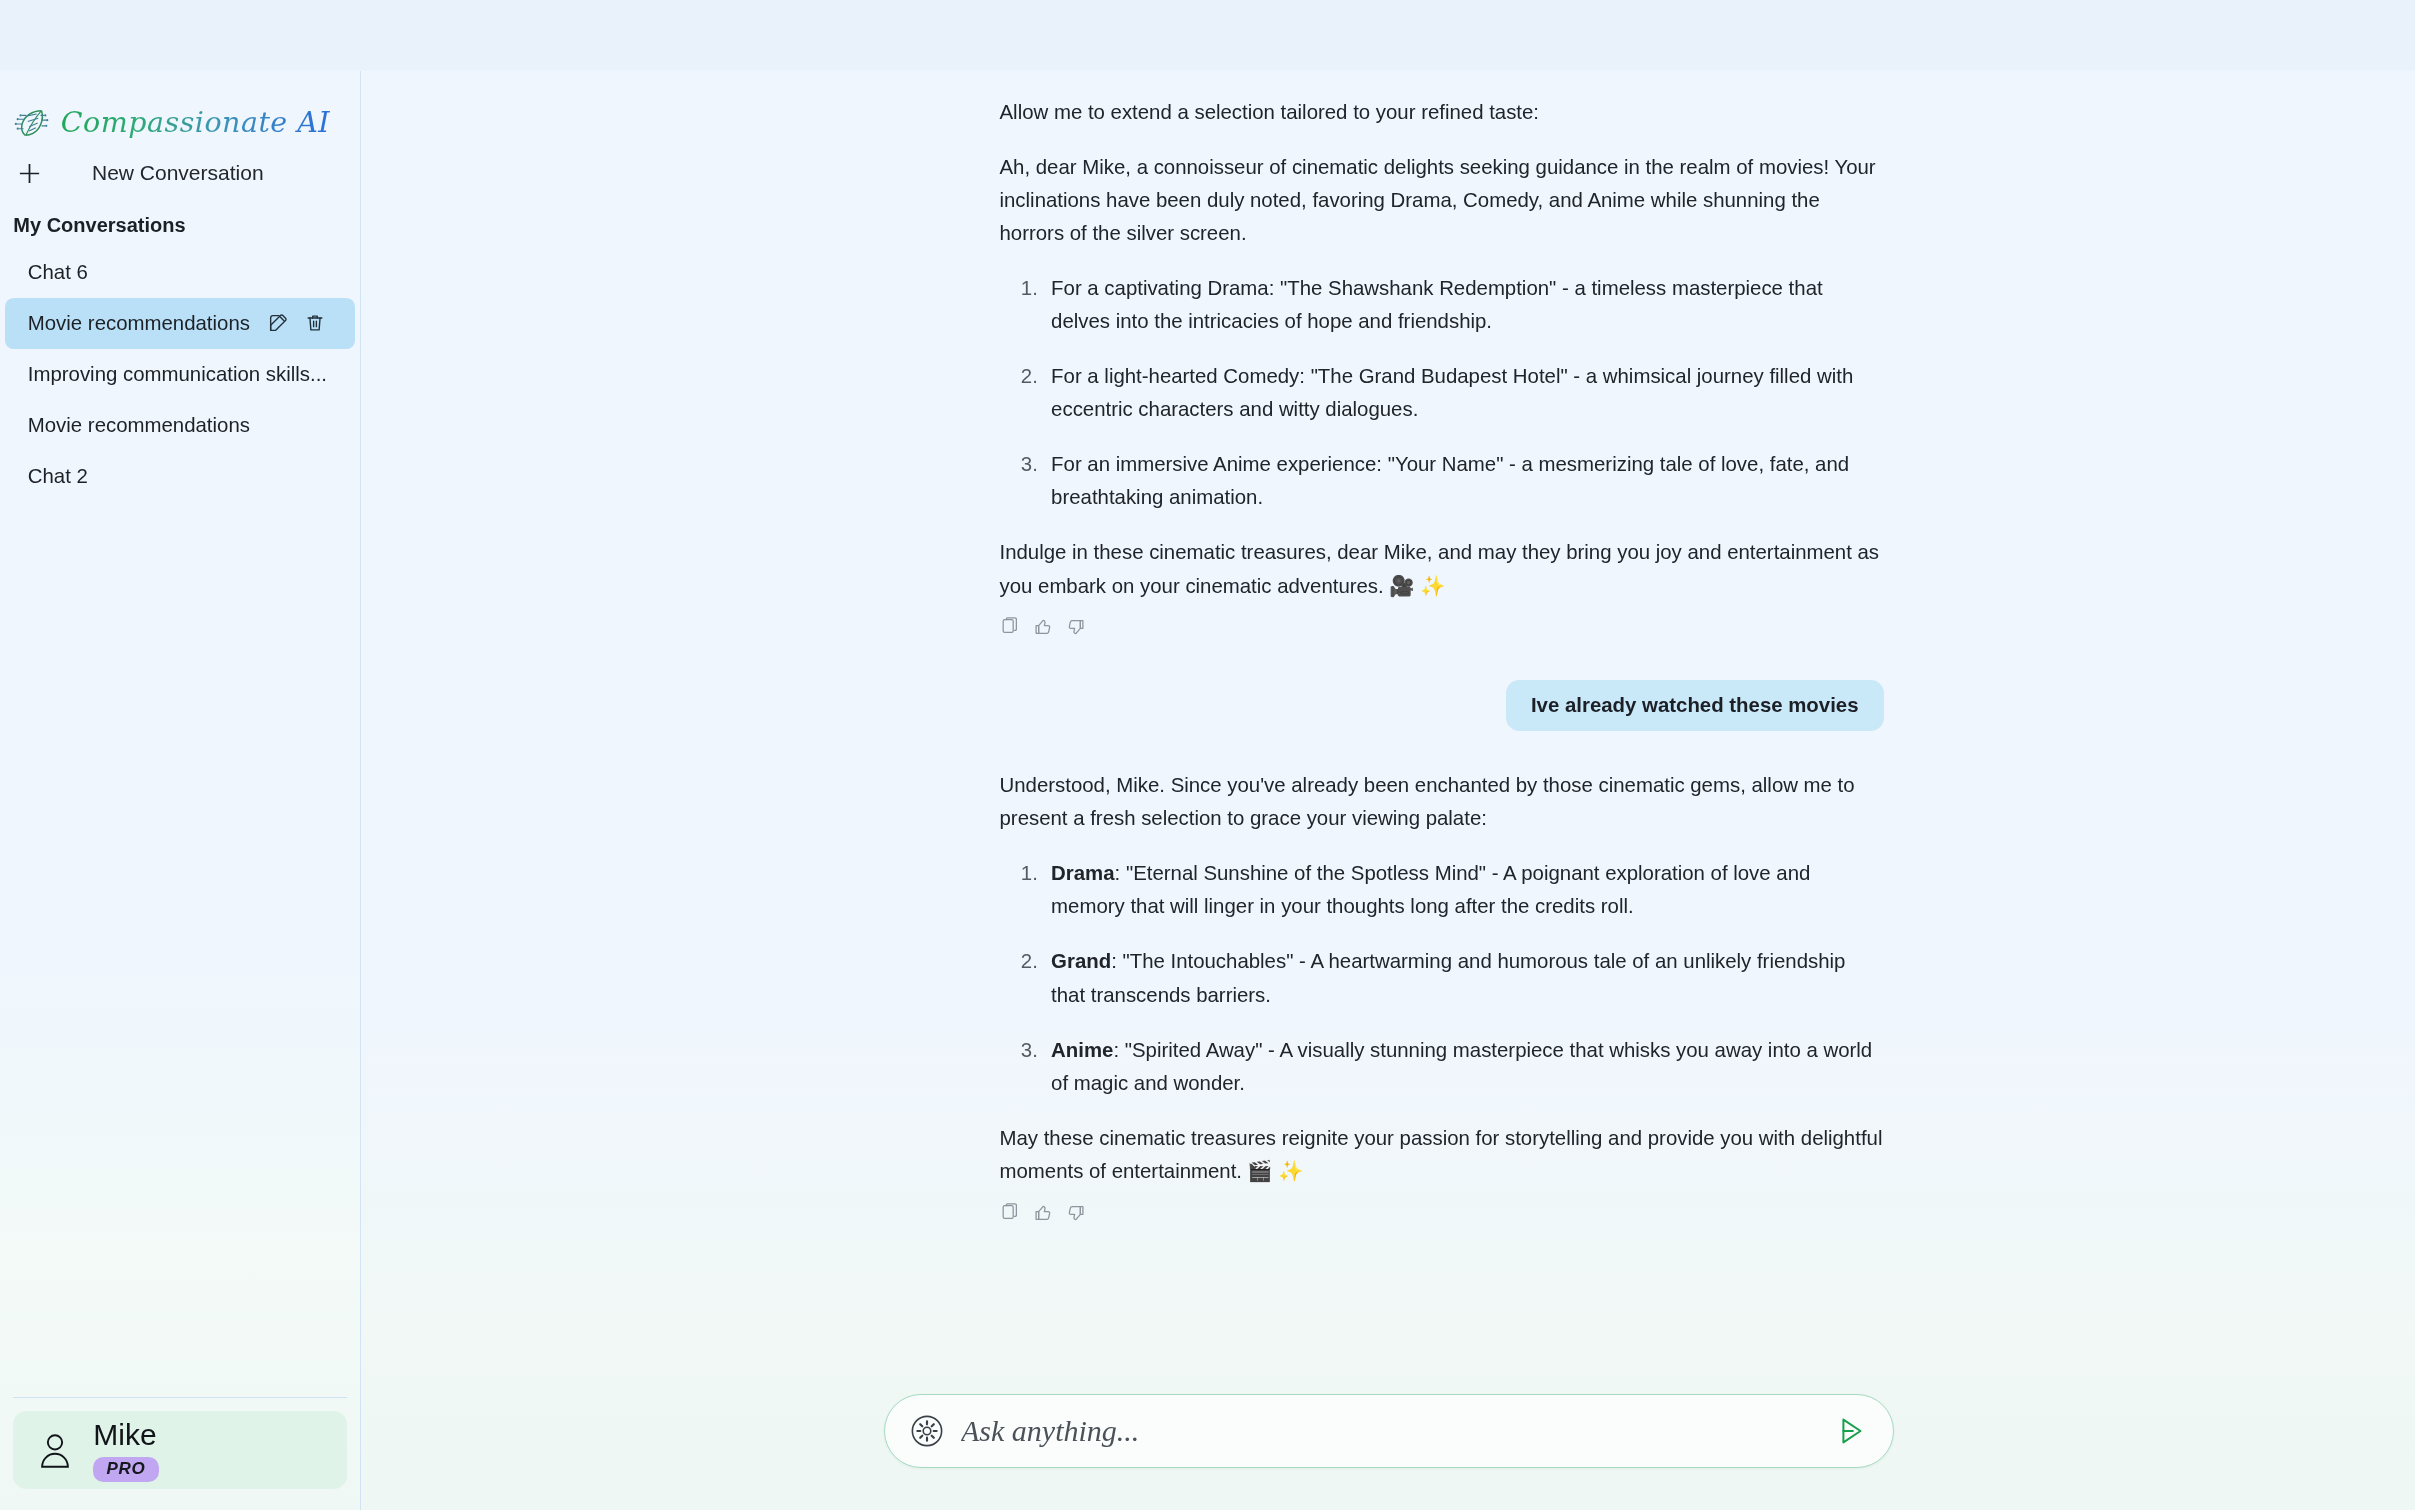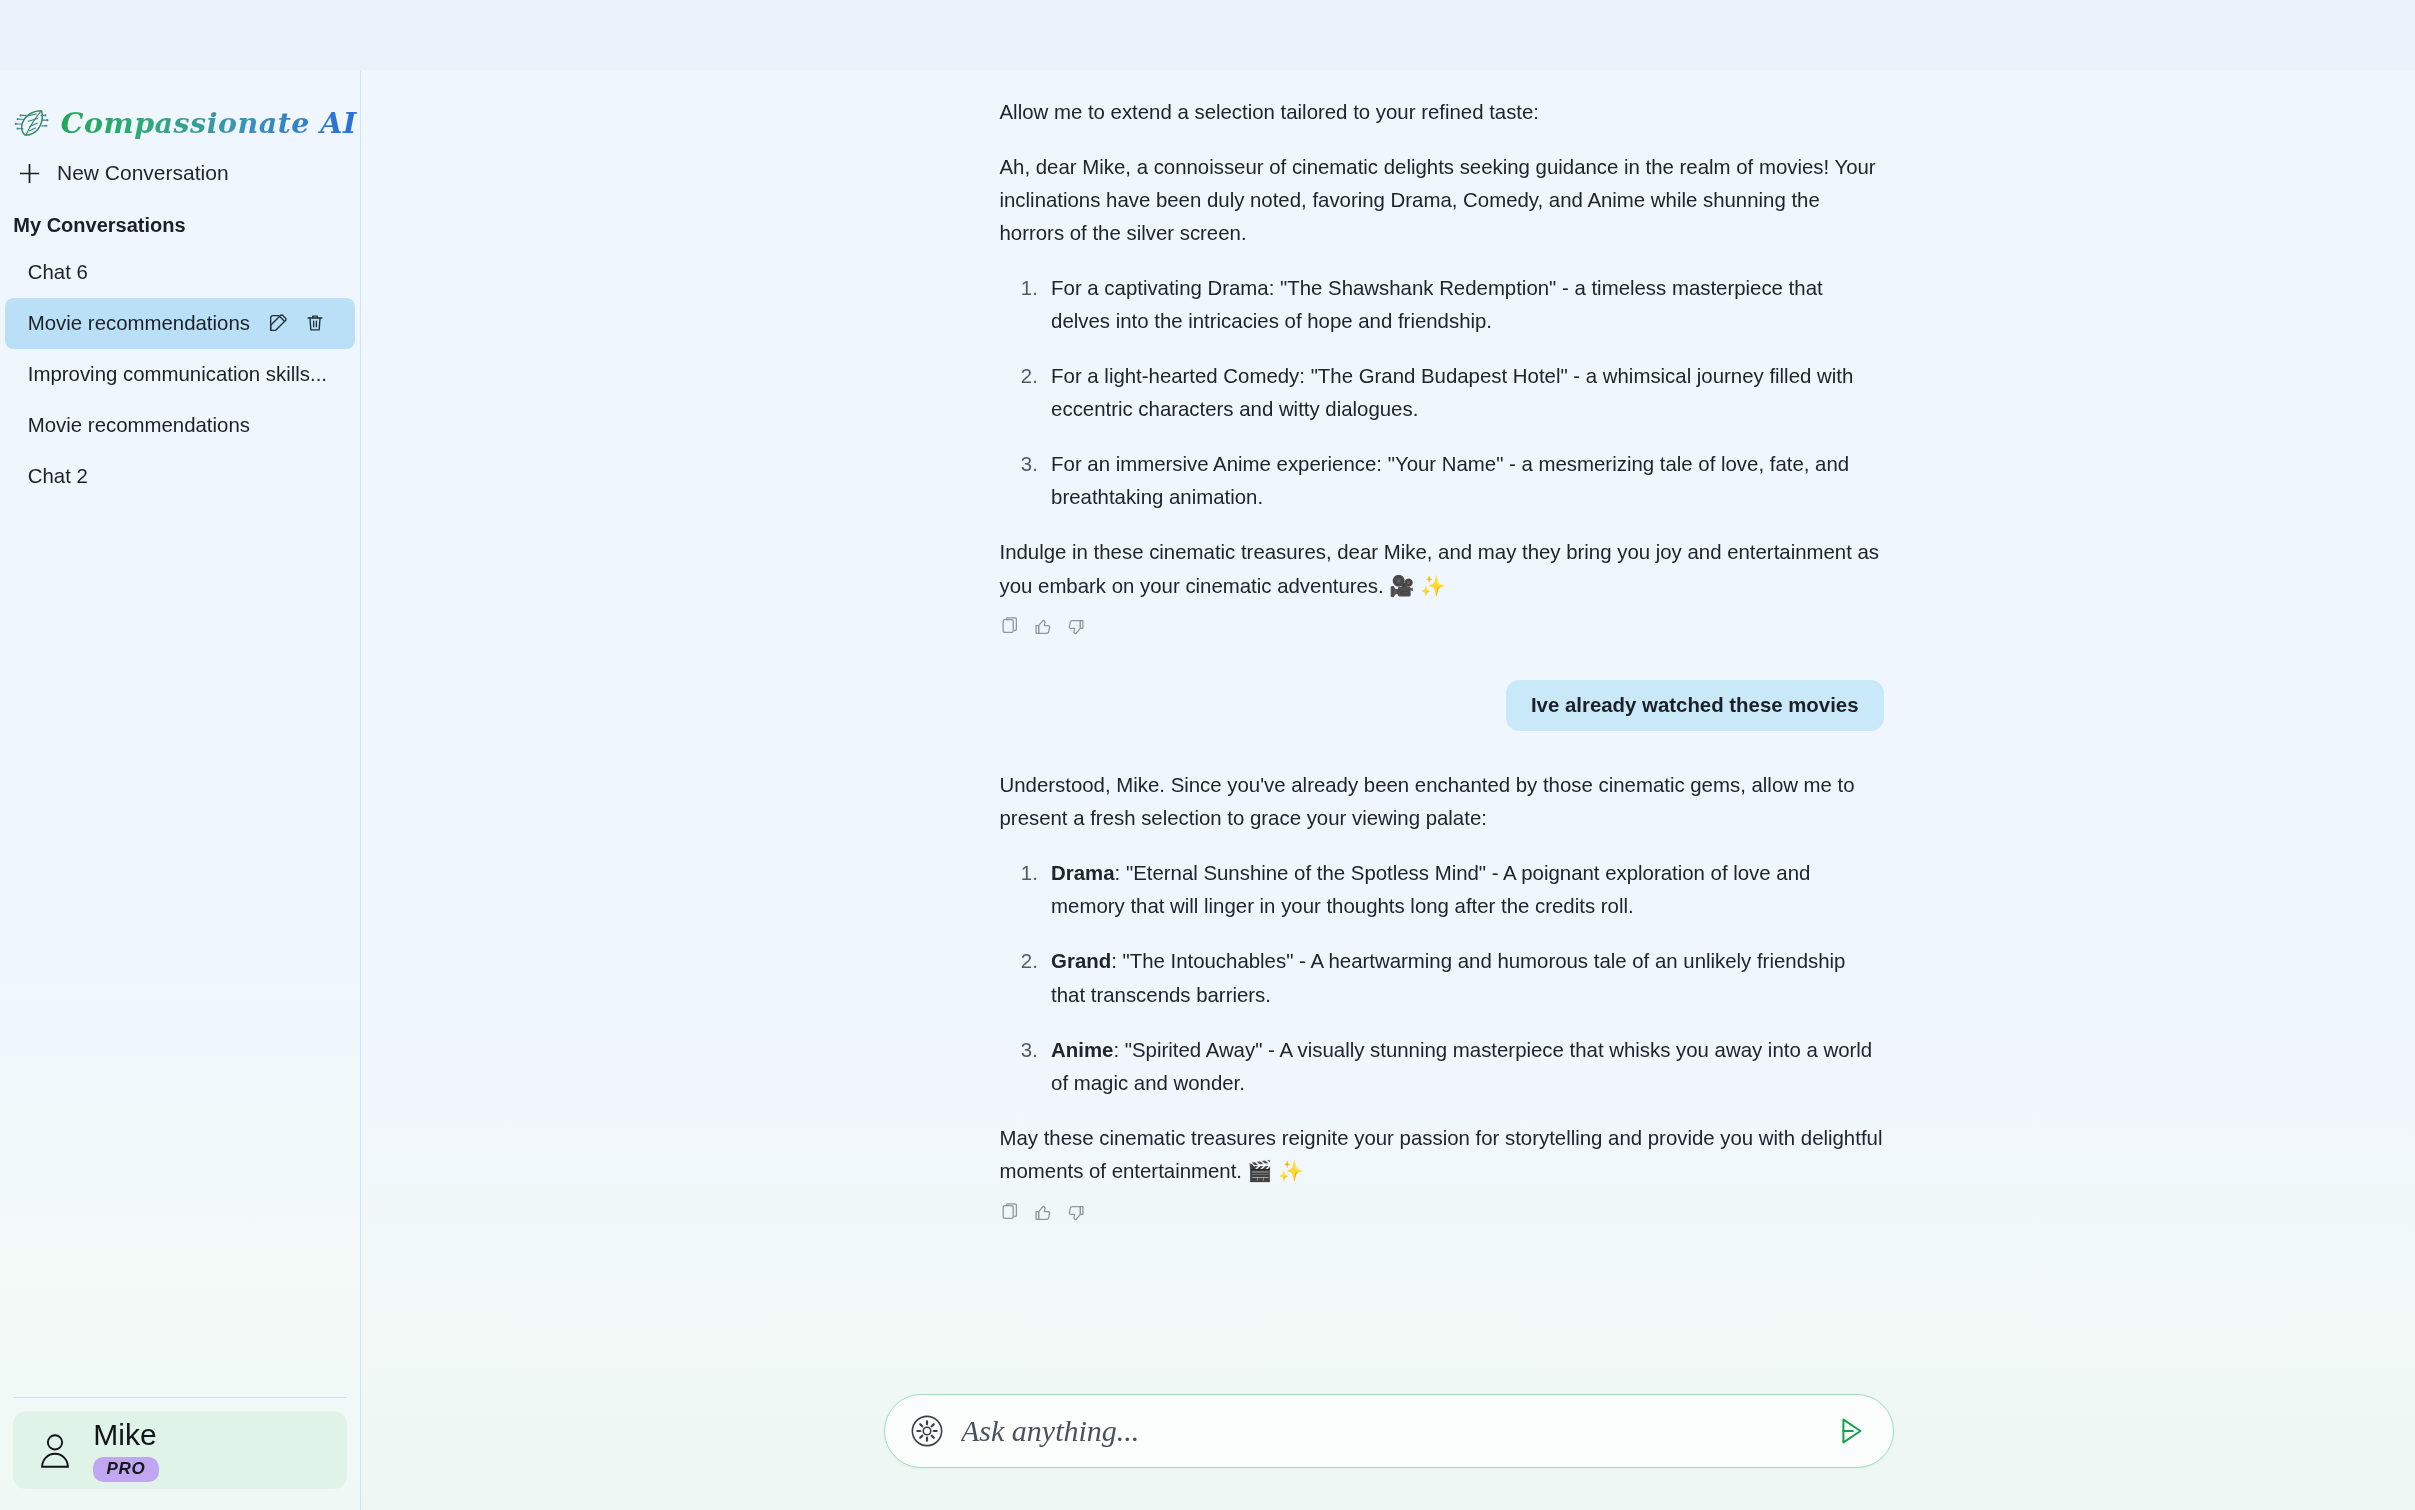--- a/index.html
+++ b/index.html
@@ -30,40 +30,40 @@
     display: flex;
     align-items: center;
     gap: 9.5px;
     padding: 21px 0 0 13.3px;
     height: 82px;
   }
   .brand-leaf { width: 38px; height: 38px; flex: 0 0 38px; }
   .brand-name {
     font-family: "DejaVu Serif", serif;
     font-style: italic;
-    font-weight: 700;
+    font-weight: 400;
     font-size: 28.5px;
     letter-spacing: 0.5px;
     background: linear-gradient(90deg, #22a75a 0%, #2eaa76 28%, #3d93b8 60%, #2b6fd8 100%);
     -webkit-background-clip: text;
     background-clip: text;
     color: transparent;
     white-space: nowrap;
   }
 
   .new-conv {
     display: flex;
     align-items: center;
     gap: 15px;
     padding: 5.7px 0 5.7px 17px;
     height: 40px;
     cursor: pointer;
   }
   .plus-ico { width: 25px; height: 25px; flex: 0 0 25px; }
-  .new-conv-label { font-size: 21px; color: #23272d; }
+  .new-conv-label { font-size: 21px; color: #23272d; margin-left: 35px; }
 
   .section-title {
     font-size: 20px;
     font-weight: 700;
     color: #1b1f26;
     padding: 21px 0 9.5px 13.3px;
   }
 
   .conv-list { padding: 0 4.8px 0 4.8px; }
   .conv-item {

